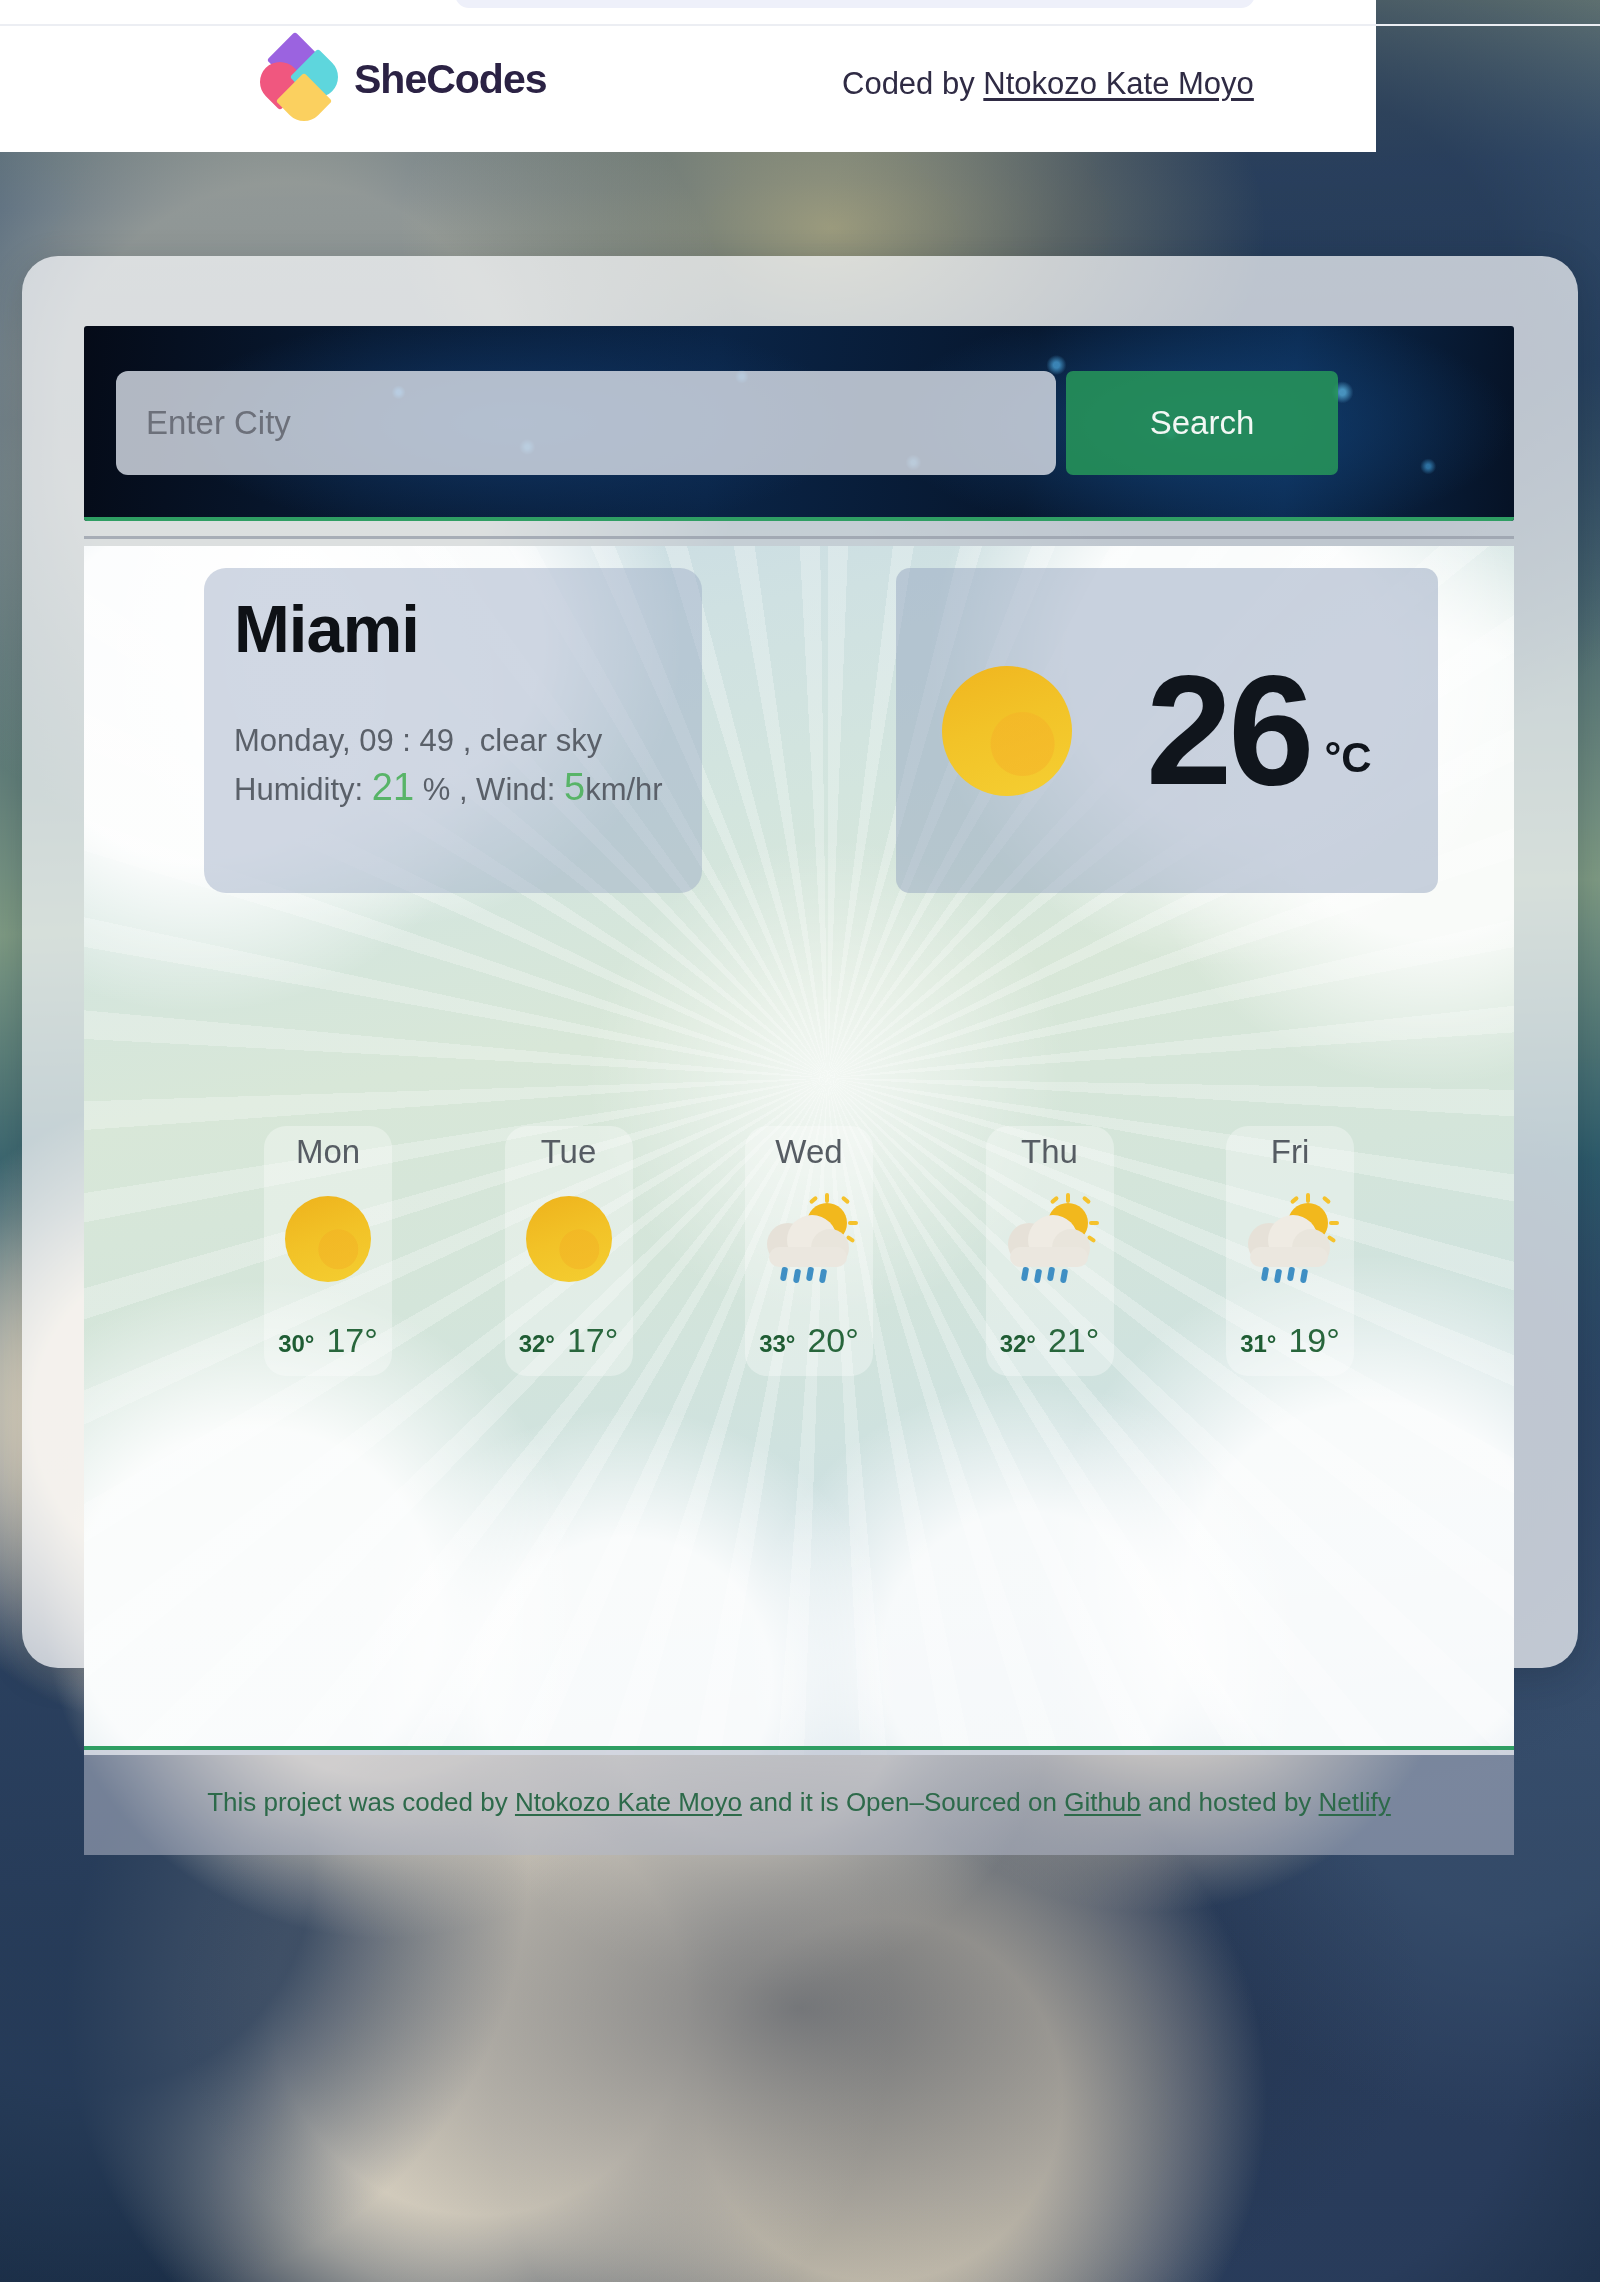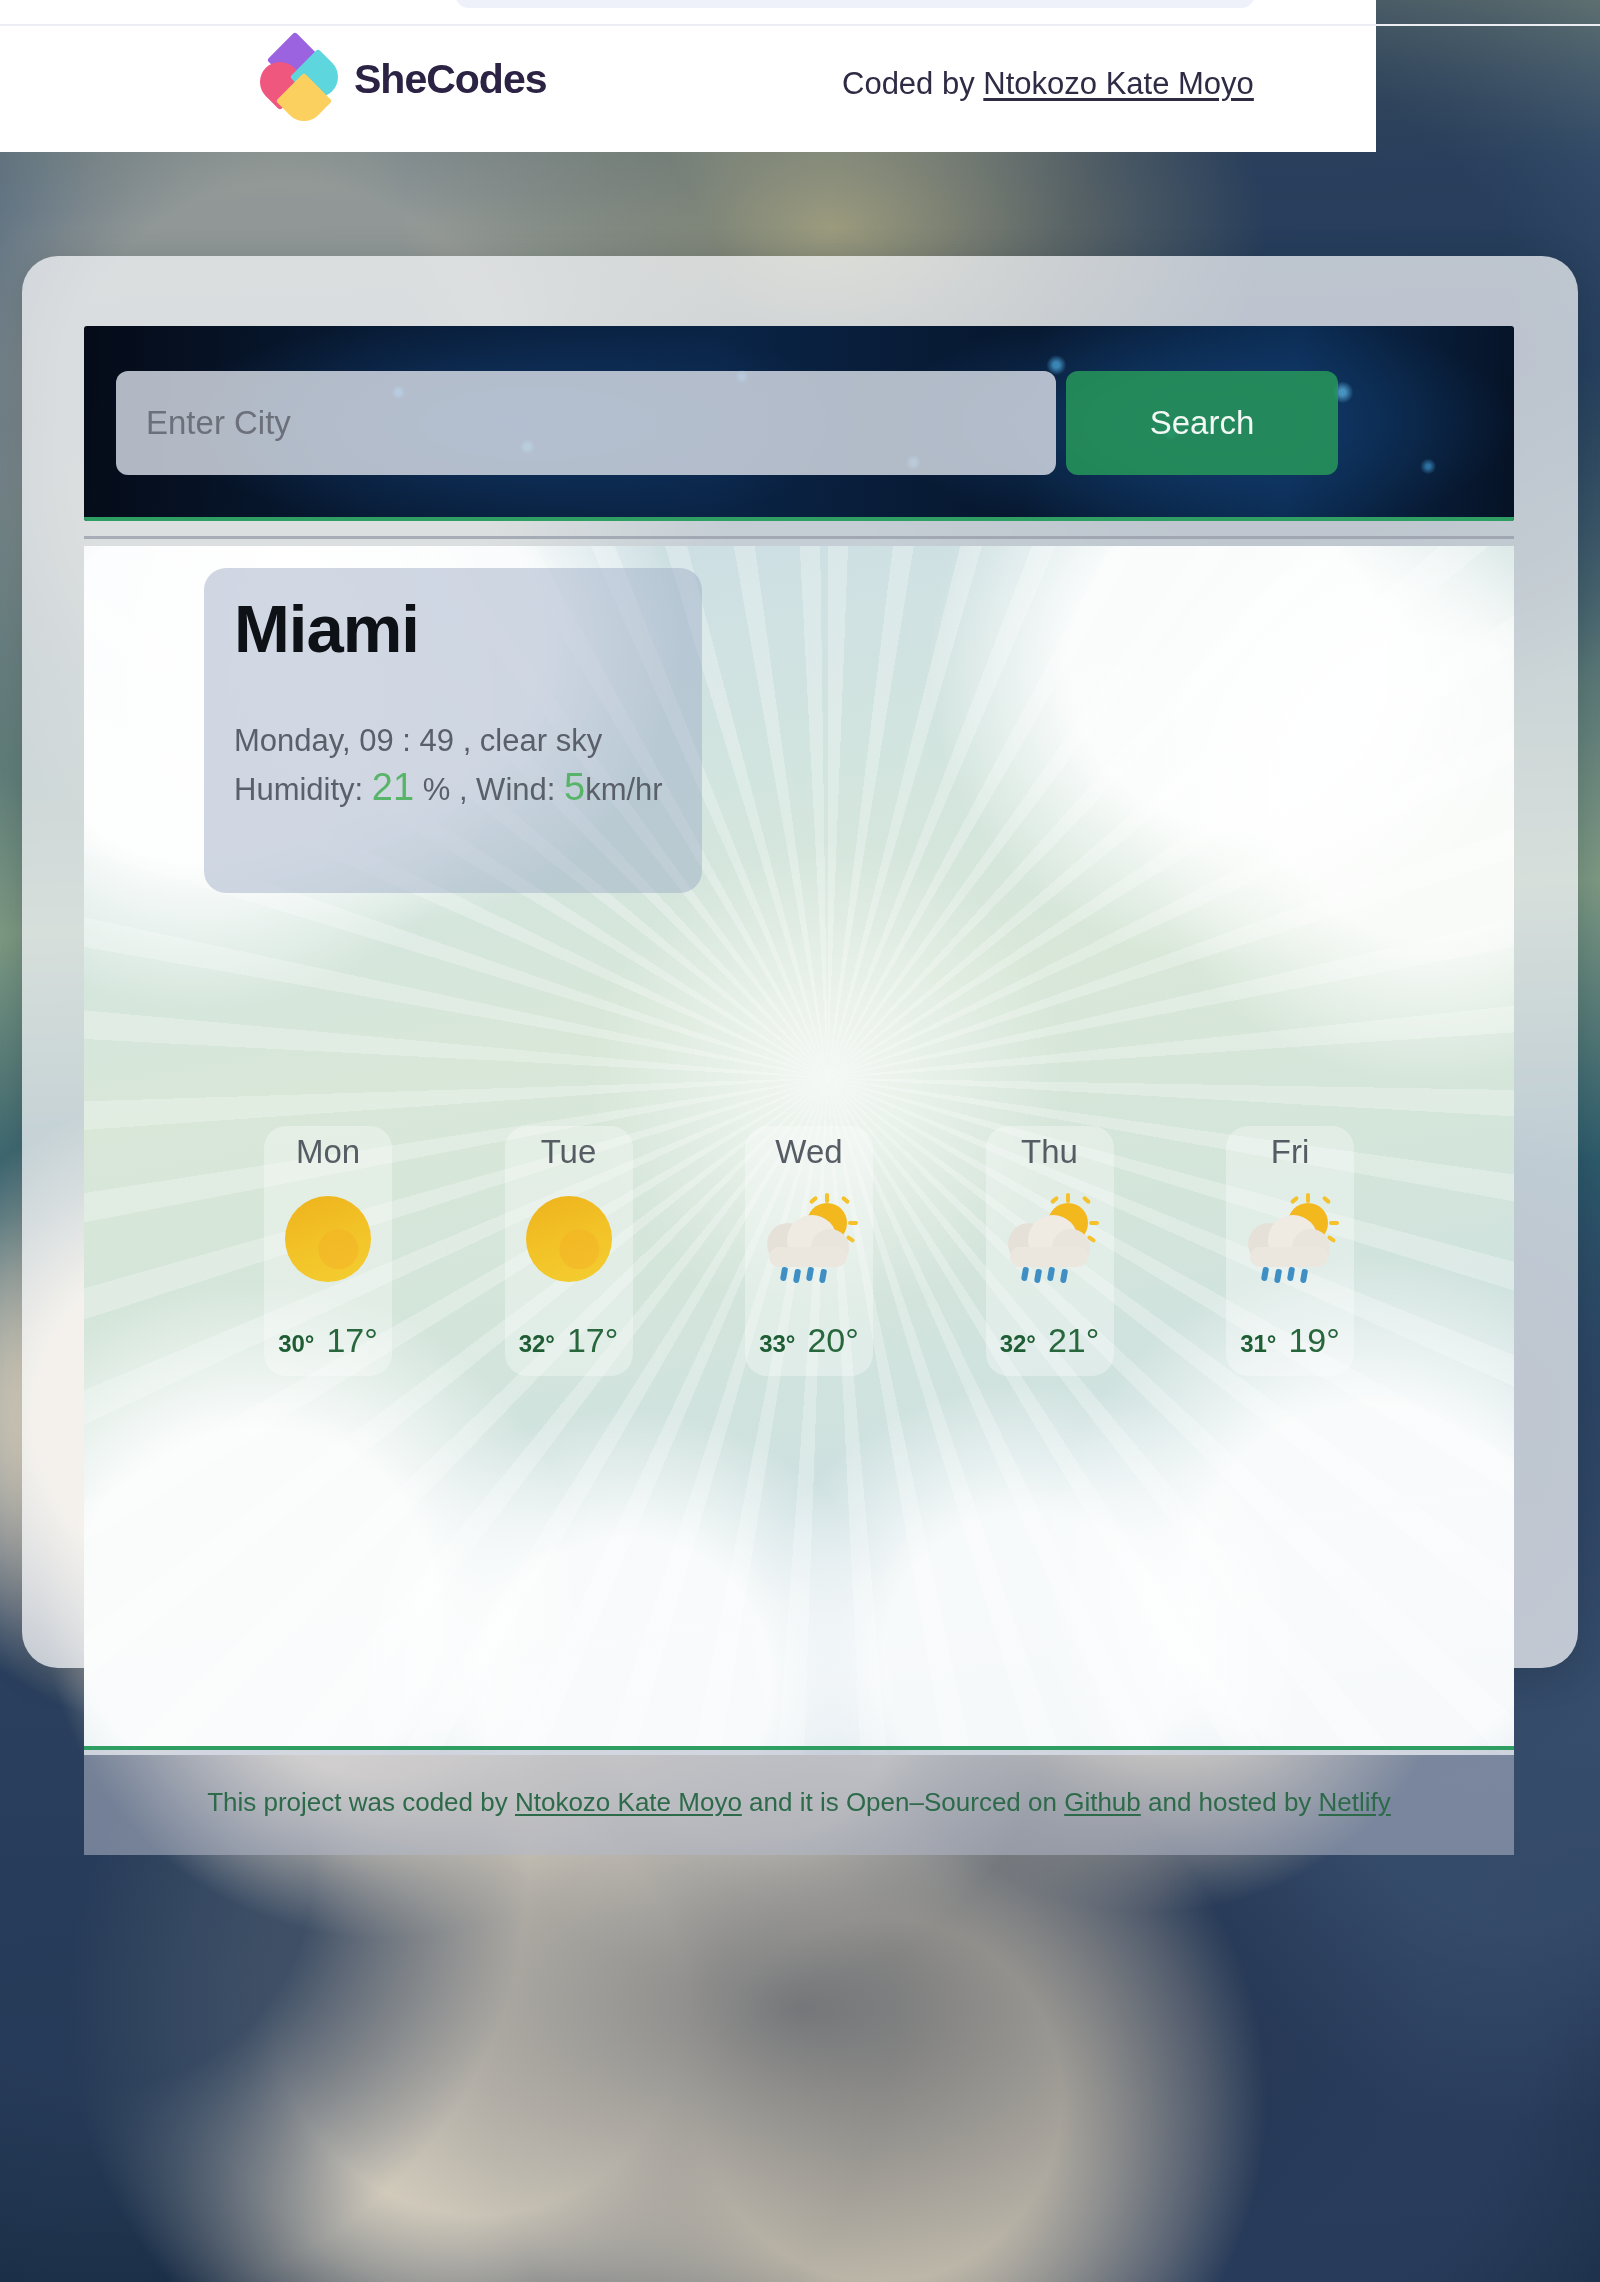--- a/index.html
+++ b/index.html
@@ -180,21 +180,21 @@
     font-size: 33px;
     color: #3f434c;
     outline: none;
   }
   .city-input::placeholder { color: #6c707a; }
 
   .search-btn {
     width: 272px; height: 104px;
     background: rgba(38,150,90,.86);
     border: none;
-    border-radius: 12px;
+    border-radius: 7px;
     color: #f2f7f4;
     font-family: "Liberation Sans", sans-serif;
     font-size: 33px;
     cursor: pointer;
   }
 
   .hr-grey {
     position: absolute;
     left: 62px; top: 280px;
     width: 1430px; height: 3px;
@@ -461,20 +461,27 @@
       <div class="city-card">
         <div class="city-name">Miami</div>
         <div class="city-meta">
           <div>Monday, 09 : 49 , clear sky</div>
           <div>
             <span>Humidity: </span><span class="val-green">21</span><span> % </span><span>, Wind: </span><span class="val-green">5</span><span>km/hr</span>
           </div>
         </div>
       </div>
 
+      <div class="temp-card">
+        <div class="sun-big"></div>
+        <div class="temp-wrap">
+          <span class="temp-num">26</span>
+          <span class="temp-unit">°C</span>
+        </div>
+      </div>
 
       <div class="forecast">
 
         <div class="fc-card">
           <span class="fc-day">Mon</span>
           <div class="fc-icon">
               <span class="ico-sun"></span>
             </div>
           <div class="fc-temps">
             <span class="fc-max">30°</span>

